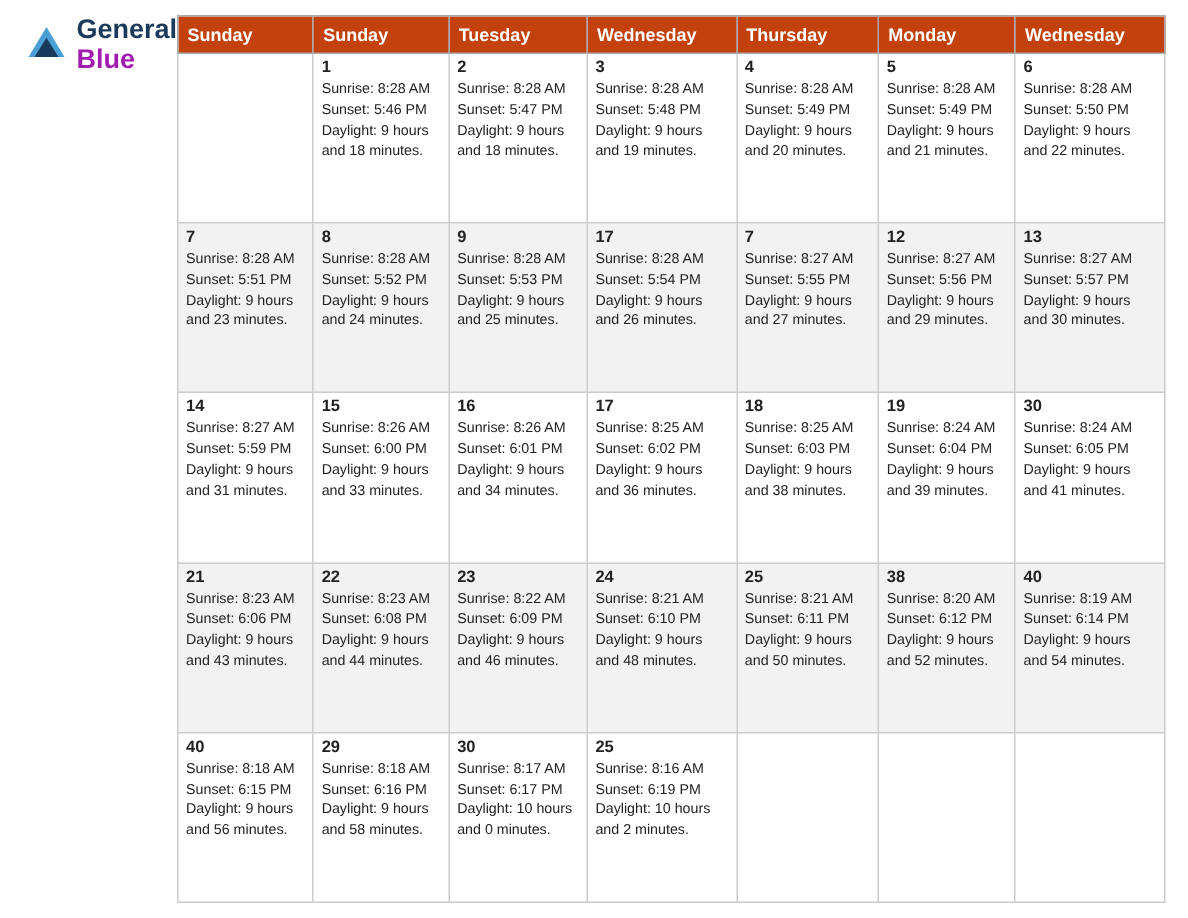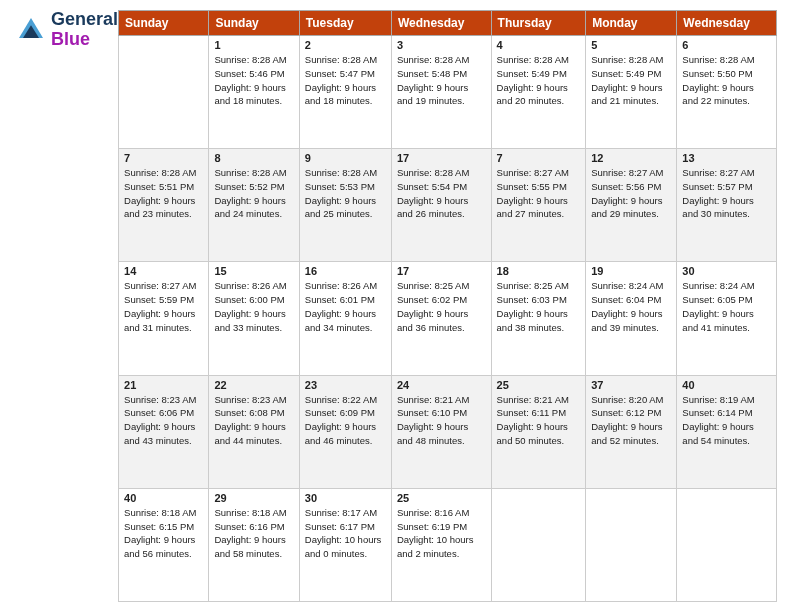--- a/index.html
+++ b/index.html
@@ -232,21 +232,21 @@
           </td>
           <td>
             <span class="day-num">24</span>
             <div class="day-info">Sunrise: 8:21 AM<br>Sunset: 6:10 PM<br>Daylight: 9 hours and 48 minutes.</div>
           </td>
           <td>
             <span class="day-num">25</span>
             <div class="day-info">Sunrise: 8:21 AM<br>Sunset: 6:11 PM<br>Daylight: 9 hours and 50 minutes.</div>
           </td>
           <td>
-            <span class="day-num">37</span>
+            <span class="day-num">38</span>
             <div class="day-info">Sunrise: 8:20 AM<br>Sunset: 6:12 PM<br>Daylight: 9 hours and 52 minutes.</div>
           </td>
           <td>
             <span class="day-num">40</span>
             <div class="day-info">Sunrise: 8:19 AM<br>Sunset: 6:14 PM<br>Daylight: 9 hours and 54 minutes.</div>
           </td>
         </tr>
         <tr>
           <td>
             <span class="day-num">40</span>

